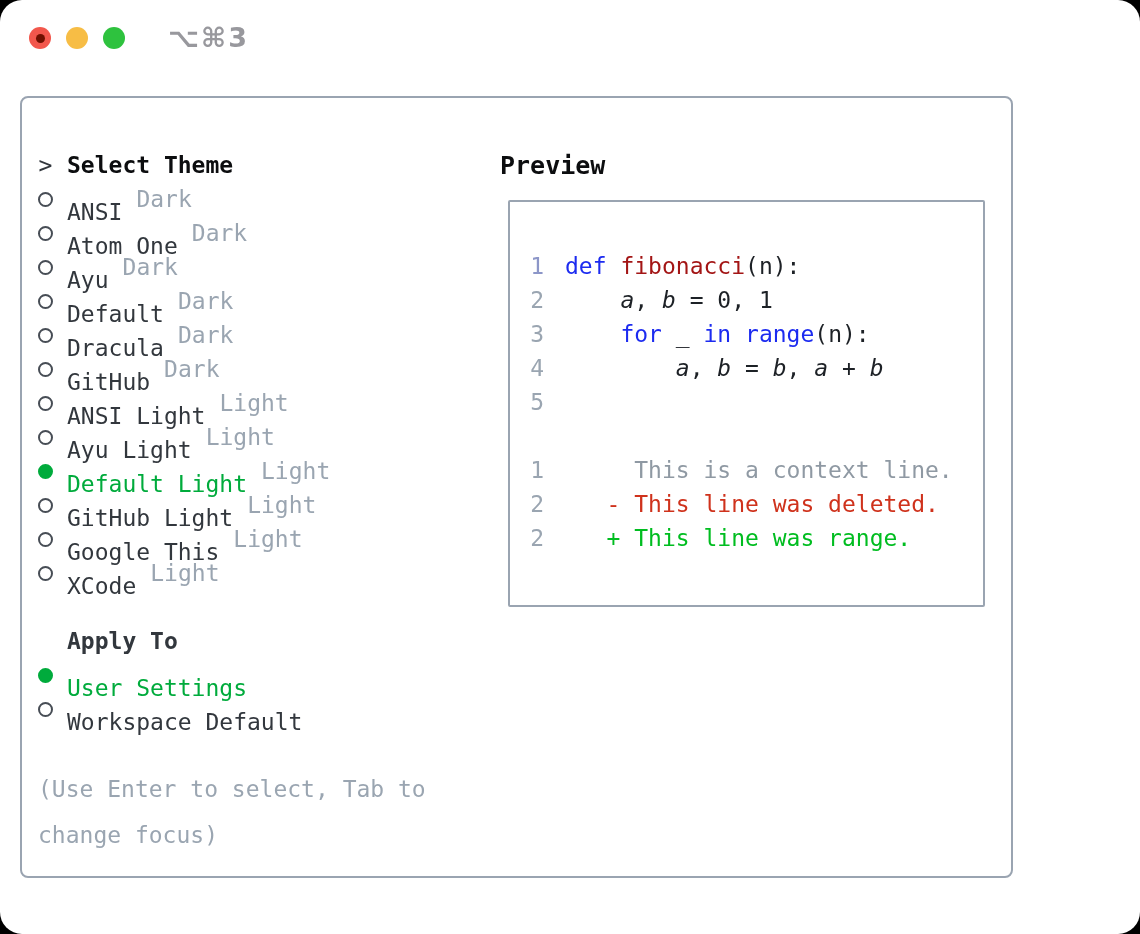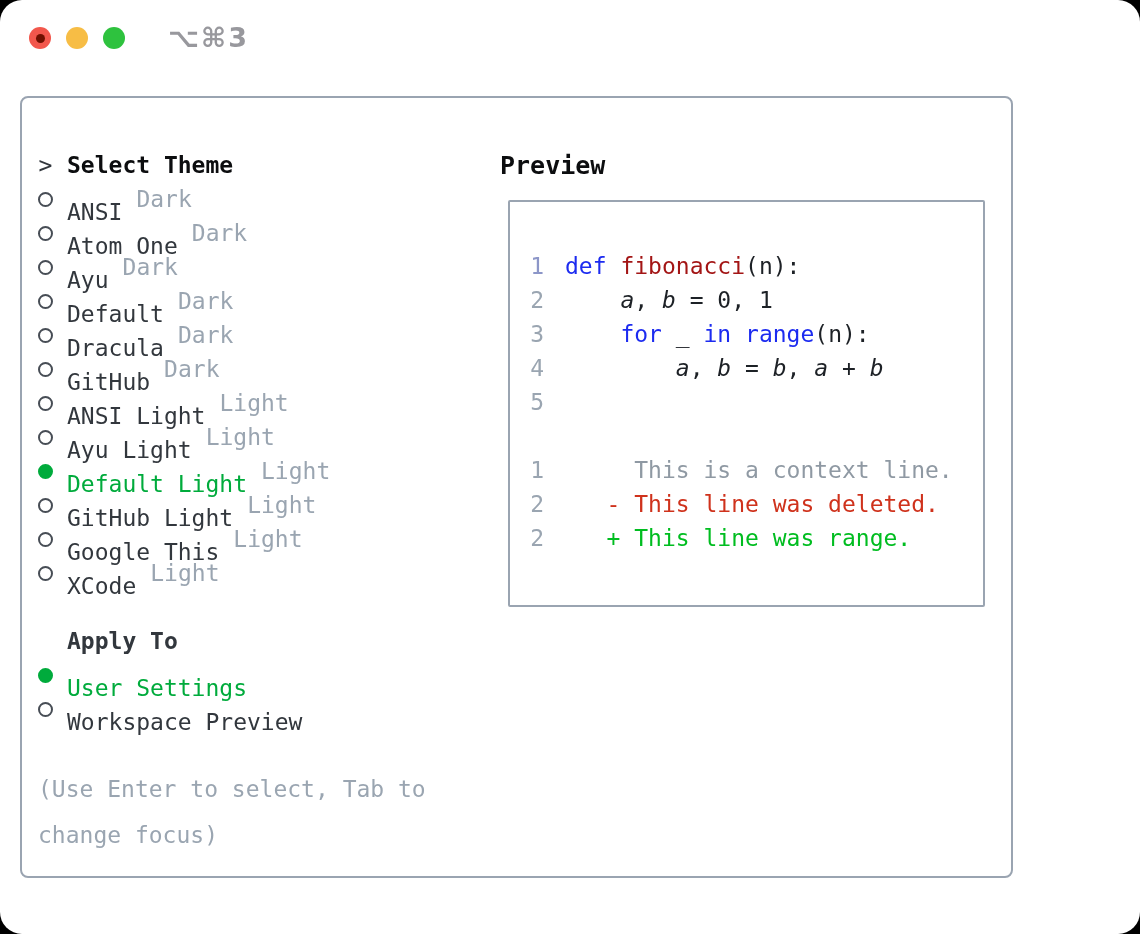--- a/index.html
+++ b/index.html
@@ -78,21 +78,21 @@
           <div class="row trow"><span class="gutter"><span class="radio"></span></span><span class="tname">Ayu Light</span><span class="ttag">Light</span></div>
           <div class="row trow"><span class="gutter"><span class="radio sel"></span></span><span class="tname sel">Default Light</span><span class="ttag">Light</span></div>
           <div class="row trow"><span class="gutter"><span class="radio"></span></span><span class="tname">GitHub Light</span><span class="ttag">Light</span></div>
           <div class="row trow"><span class="gutter"><span class="radio"></span></span><span class="tname">Google This</span><span class="ttag">Light</span></div>
           <div class="row trow"><span class="gutter"><span class="radio"></span></span><span class="tname">XCode</span><span class="ttag">Light</span></div>
         </div>
       <div class="spacer"></div>
       <div class="row apply-title">Apply To</div>
       <div id="apply-list">
           <div class="row trow"><span class="gutter"><span class="radio sel"></span></span><span class="tname sel">User Settings</span></div>
-          <div class="row trow"><span class="gutter"><span class="radio"></span></span><span class="tname">Workspace Preview</span></div>
+          <div class="row trow"><span class="gutter"><span class="radio"></span></span><span class="tname">Workspace Default</span></div>
         </div>
       <div class="spacer"></div>
       <div class="row hint">(Use Enter to select, Tab to</div>
       <div class="row hint">change focus)</div>
     </div>
 
     <div id="preview-title">Preview</div>
 
     <div id="preview-box">
       <div id="code-lines">

